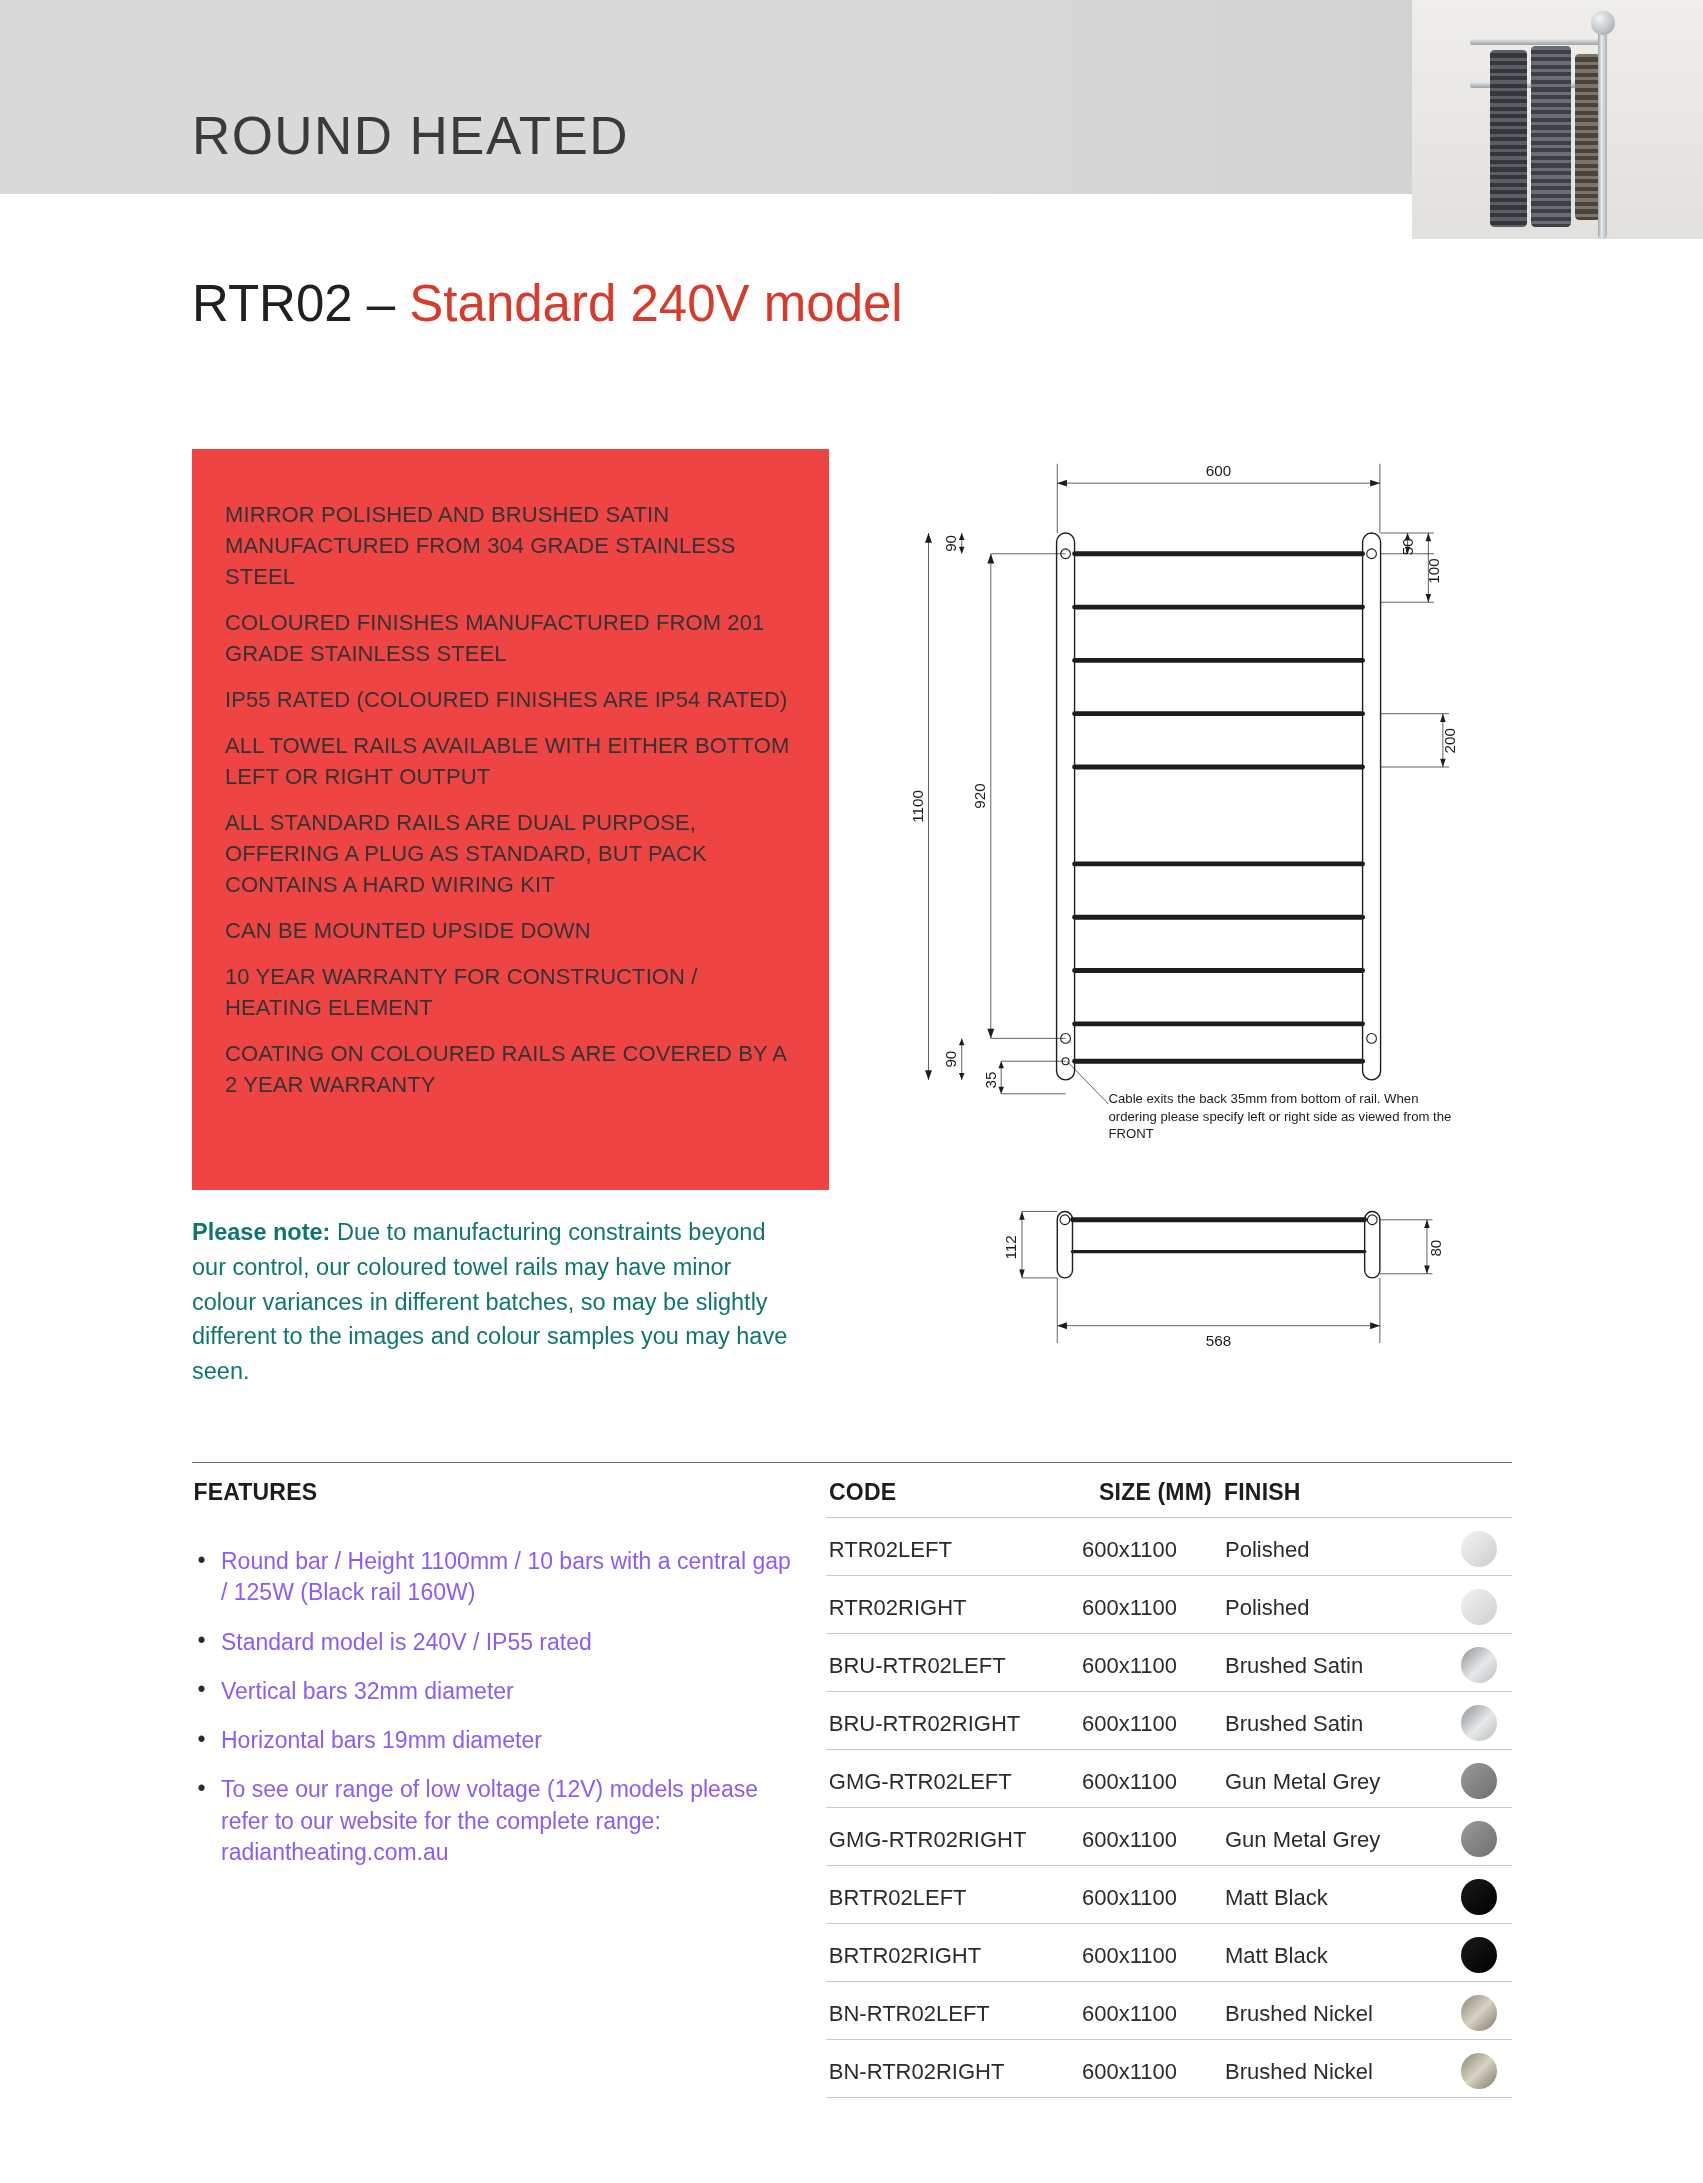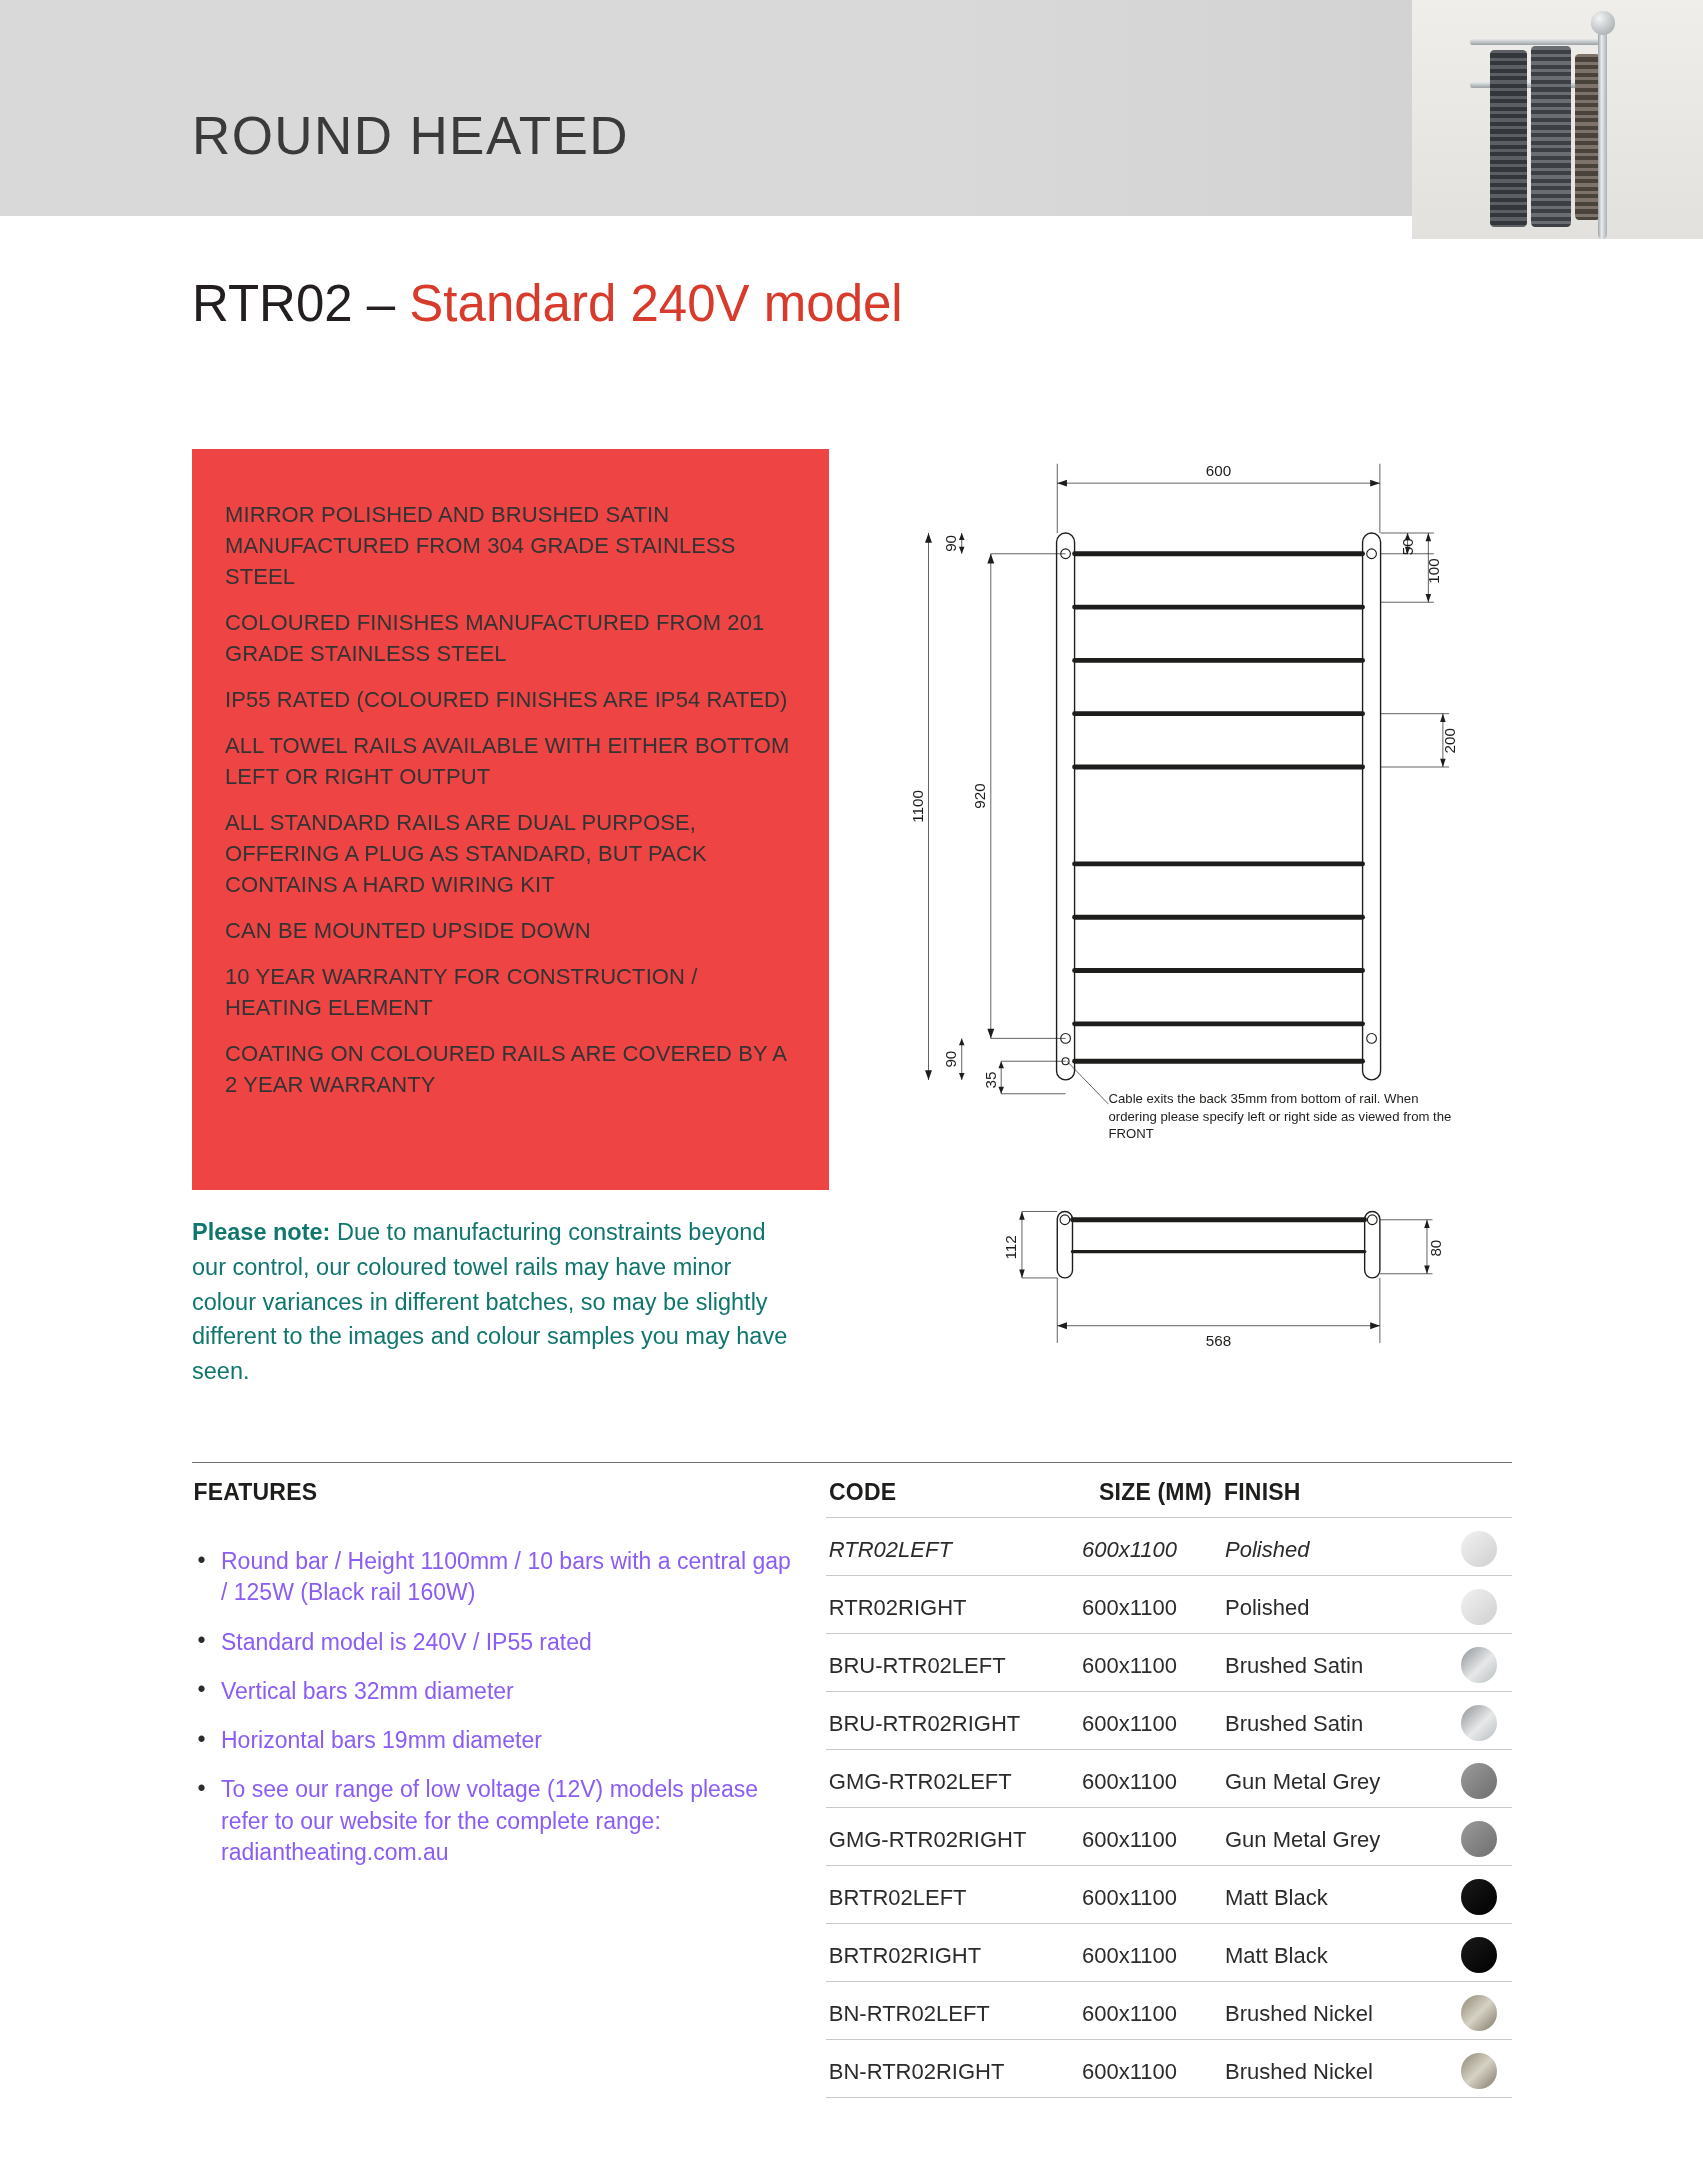--- a/index.html
+++ b/index.html
@@ -7,21 +7,21 @@
     width:1703px; height:2183px;
     background:#ffffff;
     font-family:"Liberation Sans", sans-serif;
     color:#231f20;
     position:relative;
     overflow:hidden;
   }
 
   
   .header {
-    position:absolute; left:0; top:0; width:1703px; height:216px;
+    position:absolute; left:0; top:0; width:1703px; height:194px;
     background:linear-gradient(to right, #d9d9d9 0%, #d9d9d9 55%, #cfcfcf 100%);
   }
   .header-title {
     position:absolute; left:192px; top:105px;
     font-size:53px; letter-spacing:1.4px; color:#3a3a3a; font-weight:400;
   }
   .header-photo {
     position:absolute; right:0; top:0; width:291px; height:239px;
     overflow:hidden; background:#e7e7e4;
   }
@@ -82,21 +82,21 @@
   .features-list li {
     list-style:none; position:relative; padding-left:29px; margin-bottom:18px;
     font-size:23px; line-height:1.36; color:#8b5cf6;
   }
   .features-list li:before {
     content:"\2022"; position:absolute; left:5.5px; top:-1.4px; font-size:23px; color:#2b2b2b;
   }
 
   .codes { position:absolute; left:634px; top:55px; width:686px; }
   .code-row { position:relative; height:57px; border-bottom:0.7px solid #c9c9c9; }
-  .code-row:first-child { border-top:0.7px solid #c9c9c9;font-style:italic; }
+  .code-row:first-child { border-top:0.7px solid #c9c9c9; }
   .code-row .c-code { position:absolute; left:2.8px; top:18.7px; font-size:22px; color:#2b2b2b; }
   .code-row .c-size { position:absolute; left:256px; top:18.7px; font-size:22px; color:#2b2b2b; }
   .code-row .c-finish { position:absolute; left:399px; top:18.7px; font-size:22px; color:#2b2b2b; }
   .code-row .c-swatch {
     position:absolute; right:15.2px; top:12.5px; width:36px; height:36px; border-radius:50%;
   }
 </style>
 </head>
 <body>
 

